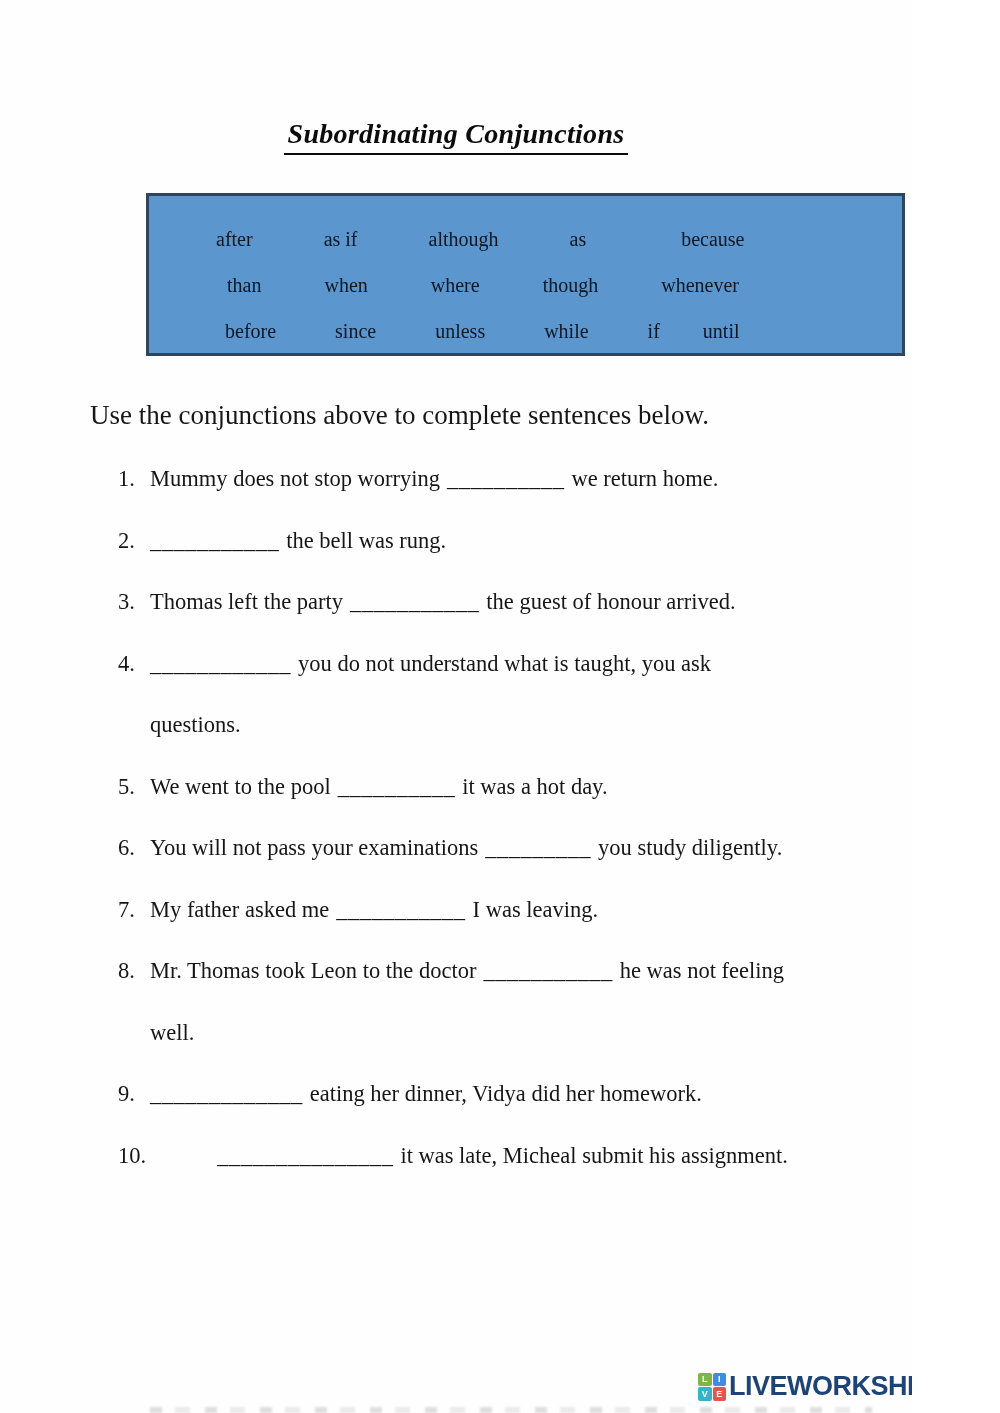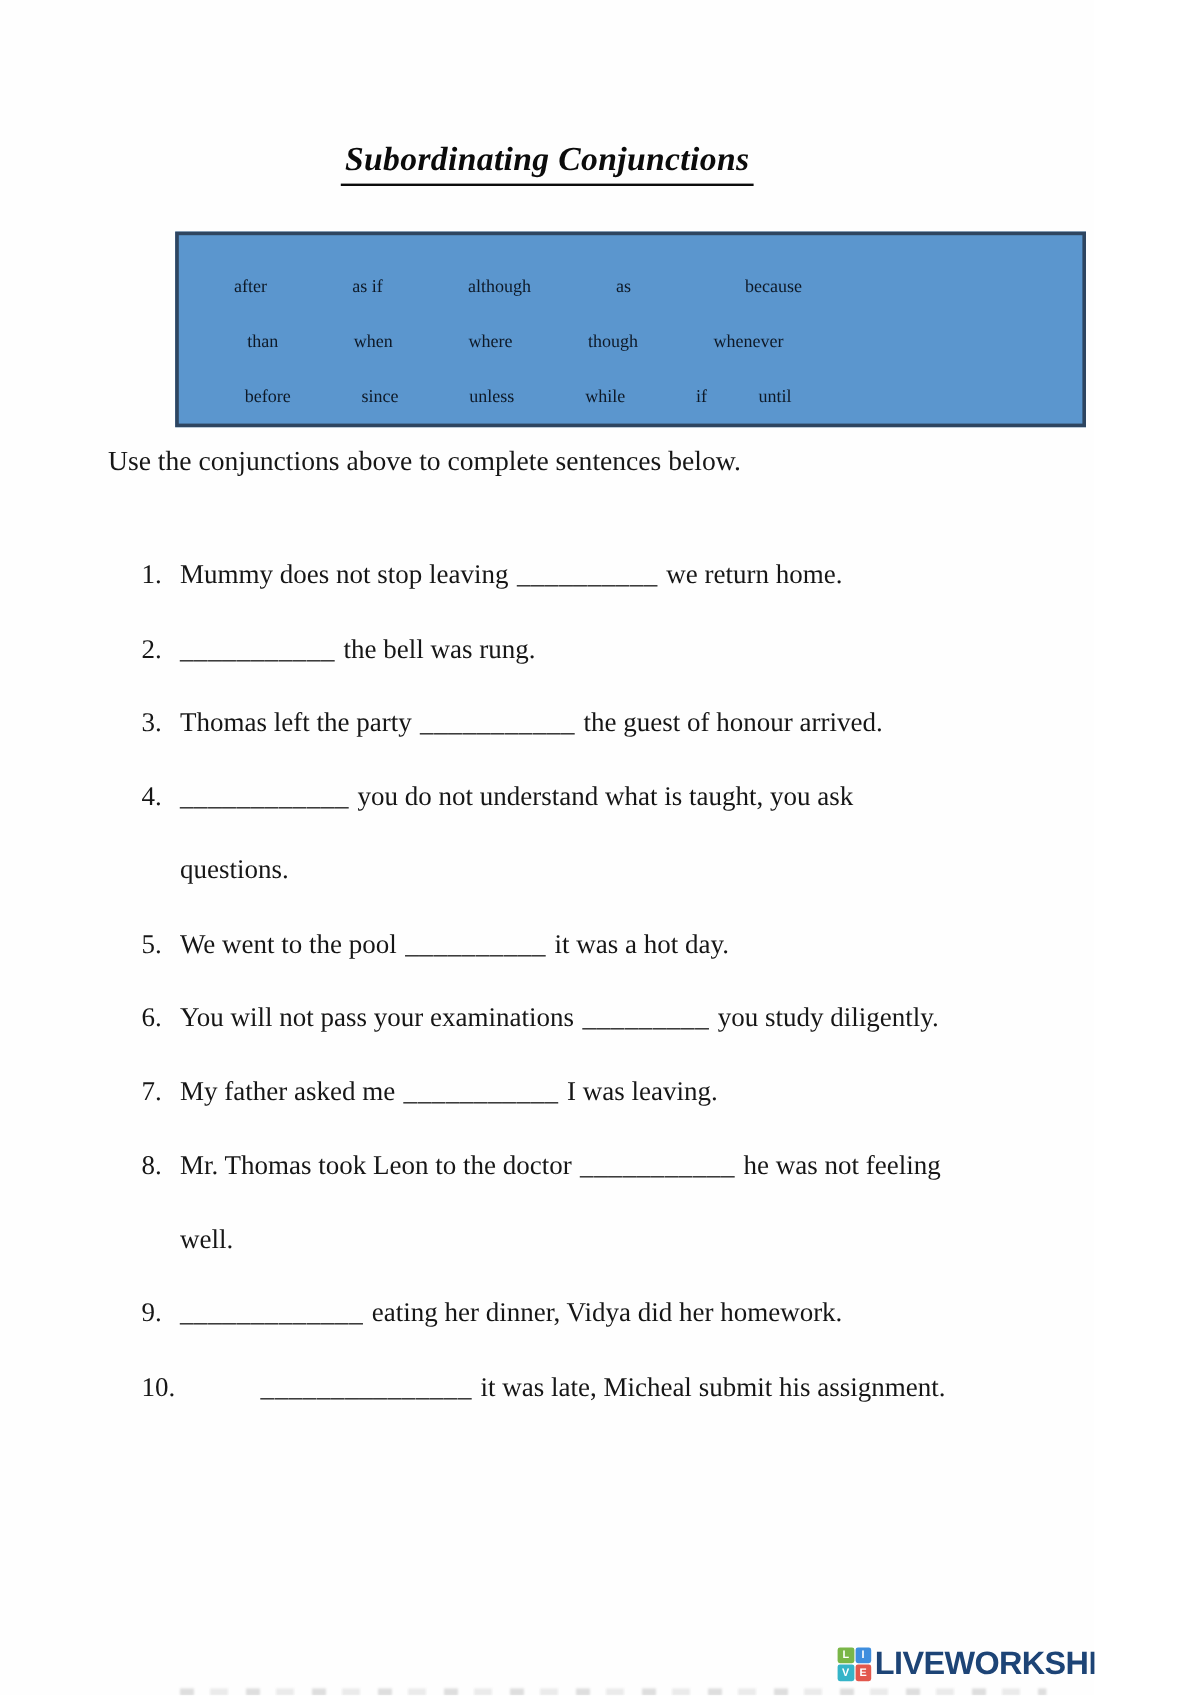--- a/index.html
+++ b/index.html
@@ -37,34 +37,35 @@
     position: absolute;
     left: 146px; top: 193px;
     width: 759px; height: 163px;
     border: 3px solid #2e4560;
     padding-top: 20px;
   }
   .wb-row {
     display: flex;
     height: 46px;
     align-items: center;
-    font-size: 15px;
+    font-size: 20px;
     color: #0d1826;
+    margin-left: 21px;
   }
   .wb-row-1 { padding-left: 46px; gap: 71px; }
   .wb-row-2 { padding-left: 55px; gap: 59px; }
   .wb-row-3 { padding-left: 57px; gap: 63px; }
   .wb-row-1 .wb-word:last-child { margin-left: 24px; }
   .wb-row-2 .wb-word:last-child { margin-left: -16px; }
 
   
   .instruction {
     position: absolute;
-    left: 90px; top: 372px;
-    font-size: 23px;
+    left: 90px; top: 400px;
+    font-size: 27px;
   }
 
   
   .list {
     position: absolute;
     left: 118px; top: 466px;
     width: 850px;
   }
   .line {
     display: flex;
@@ -154,21 +155,21 @@
       <span class="wb-word">until</span>
     </div>
   </div>
 
   <div class="instruction">Use the conjunctions above to complete sentences below.</div>
 
   <div class="list">
 
     <div class="line">
       <span class="num">1.</span>
-      <span class="pre">Mummy does not stop leaving</span>
+      <span class="pre">Mummy does not stop worrying</span>
       <span class="blank">__________</span>
       <span class="post">we return home.</span>
     </div>
 
     <div class="line">
       <span class="num">2.</span>
       <span class="blank">___________</span>
       <span class="post">the bell was rung.</span>
     </div>
 

